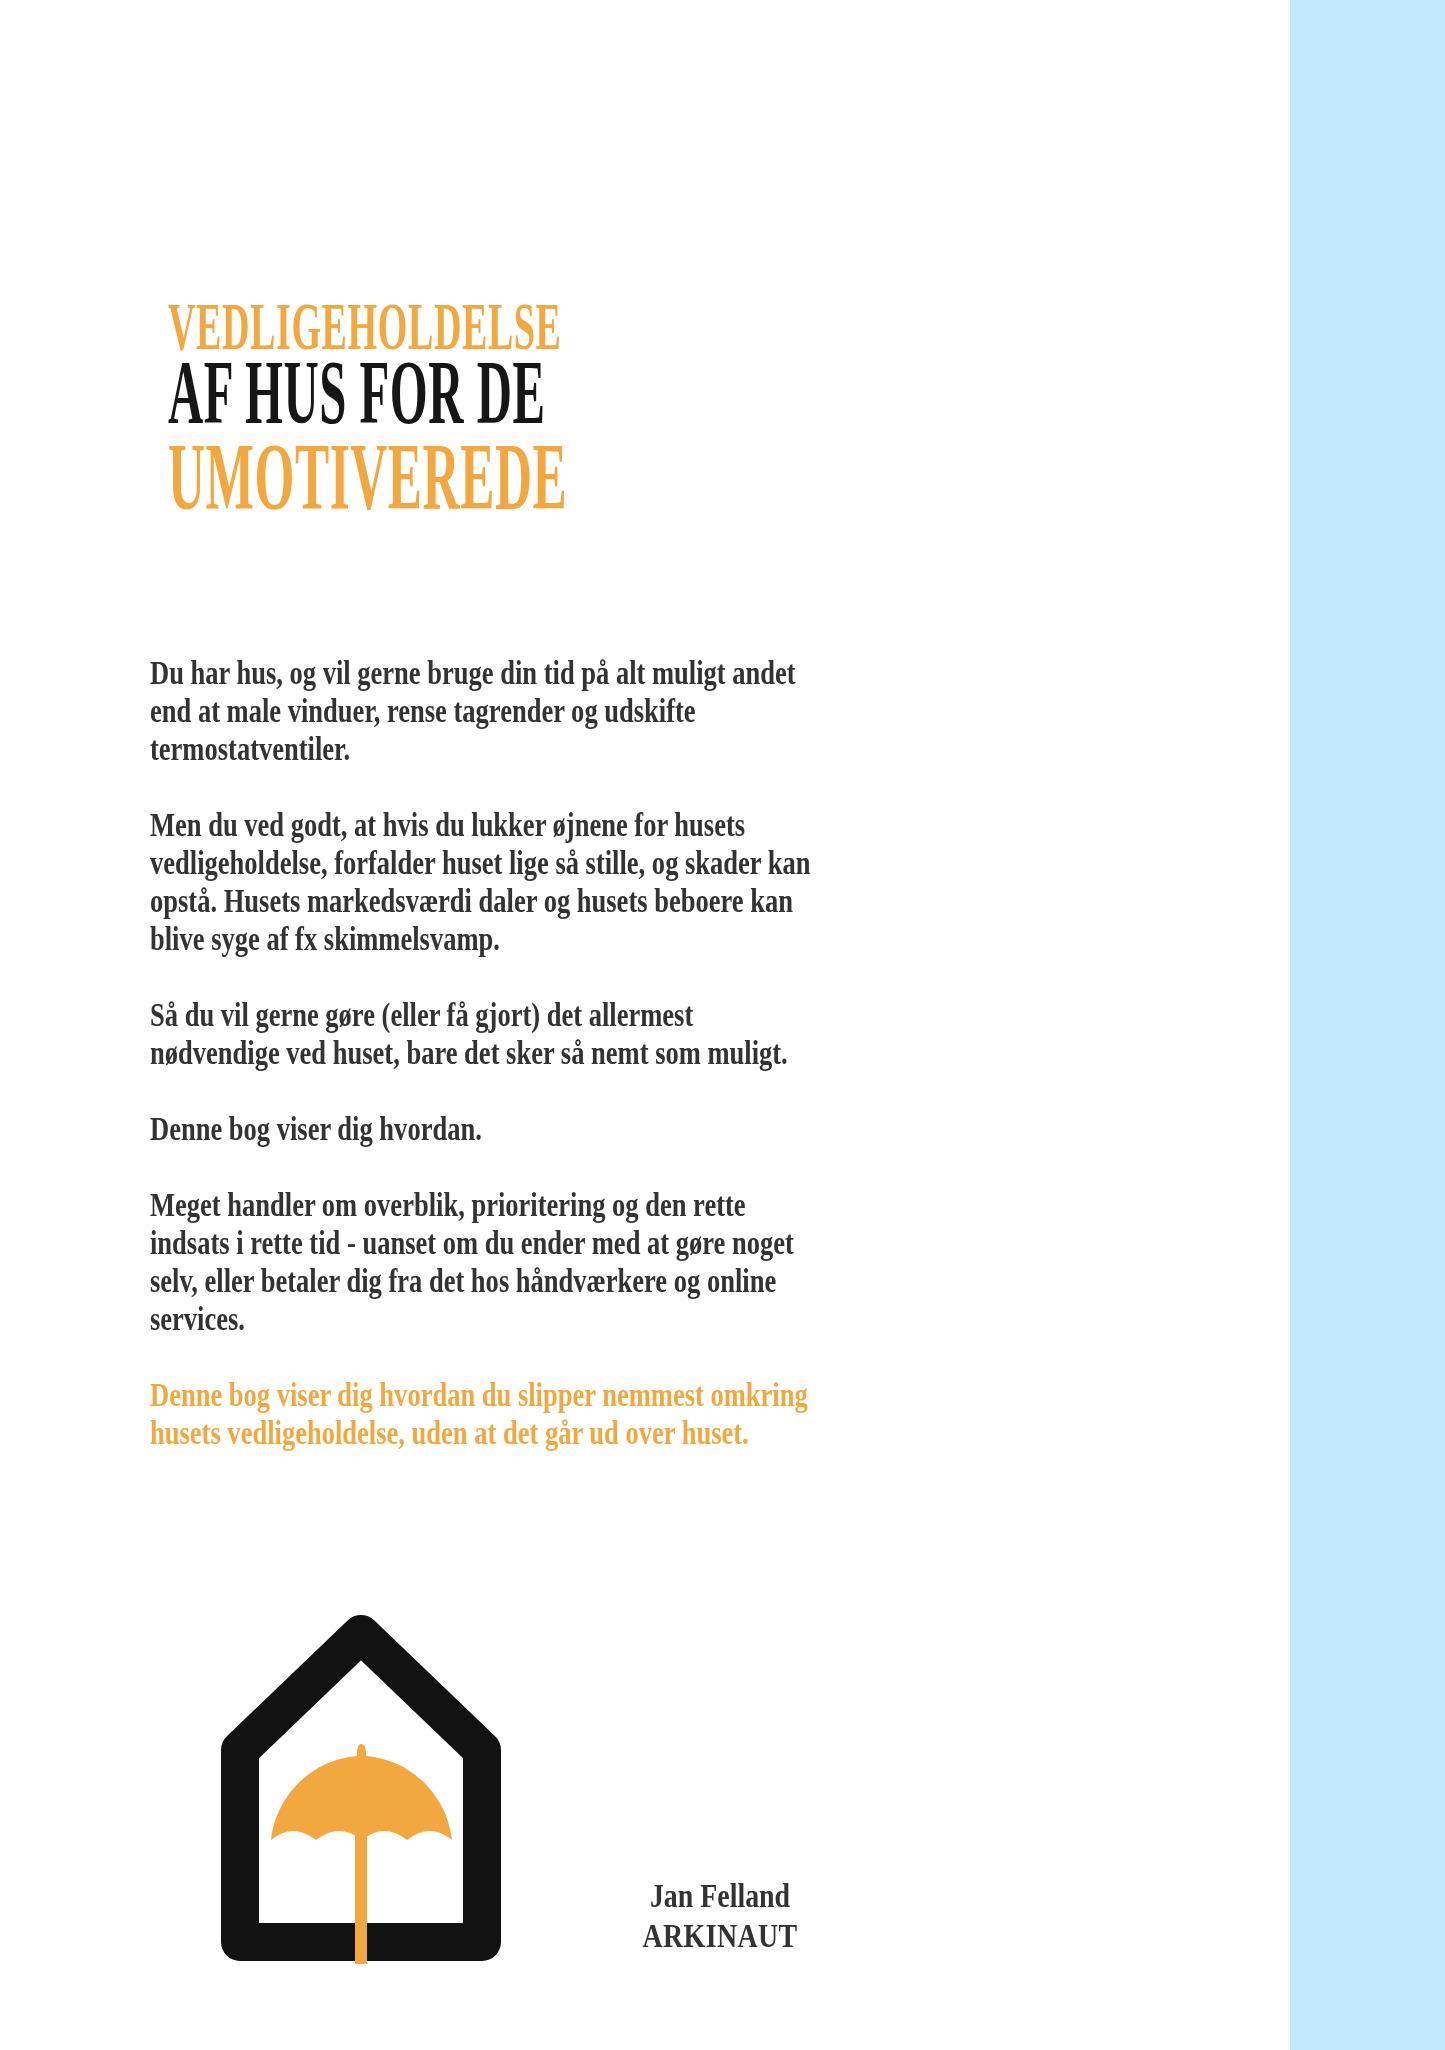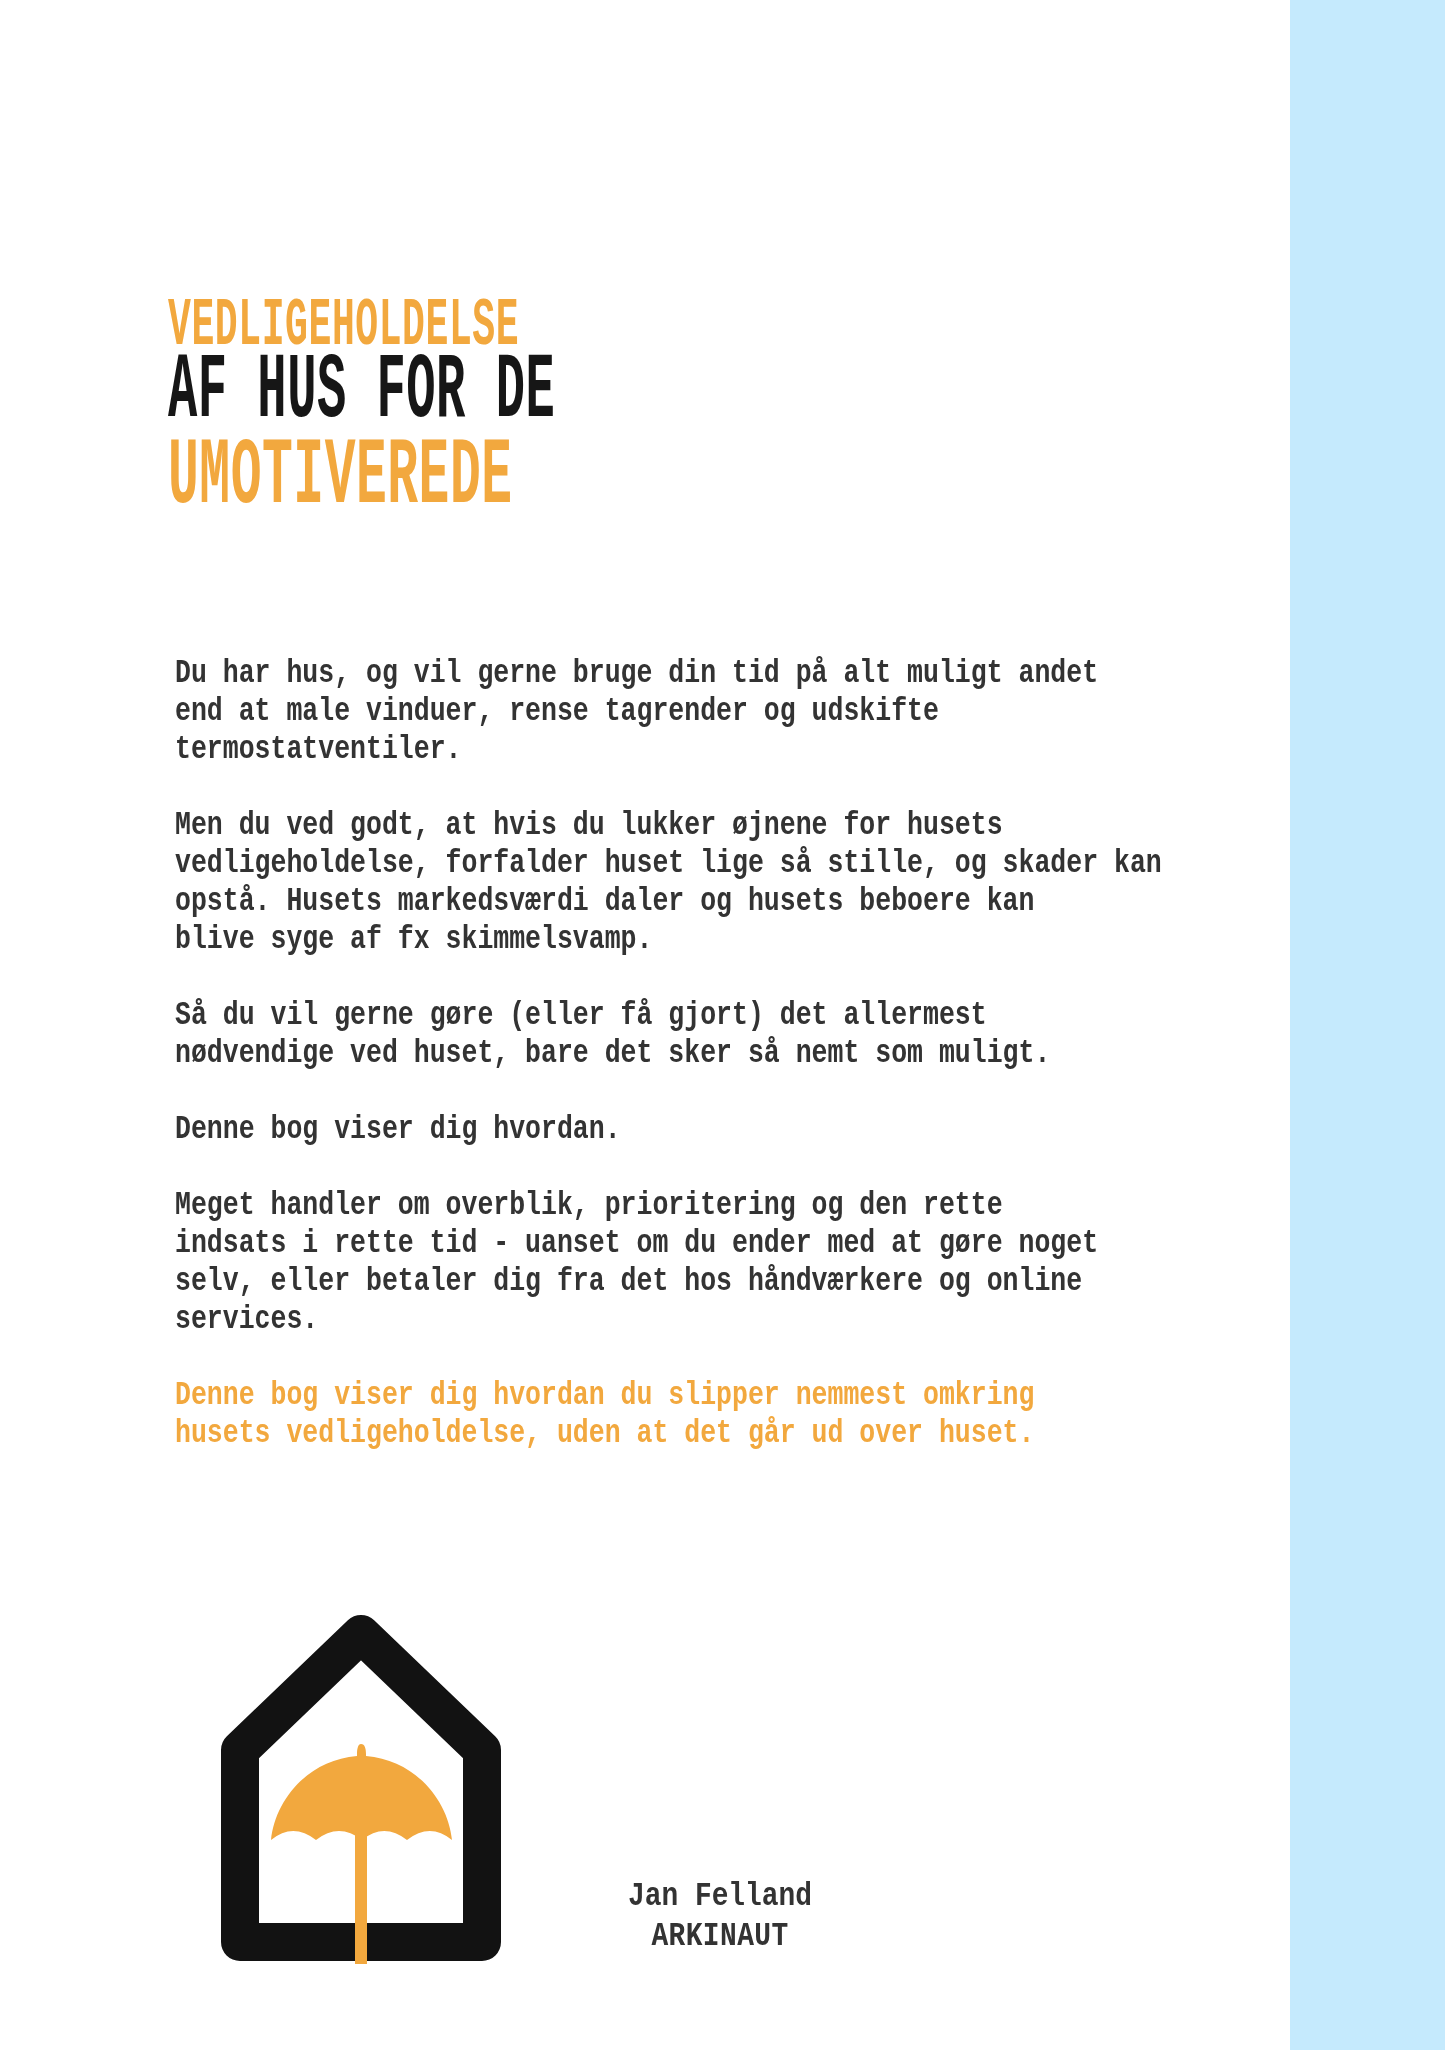--- a/index.html
+++ b/index.html
@@ -1,39 +1,39 @@
 <!DOCTYPE html>
 <html><head>
 <meta charset="utf-8">
 <style>
   html,body{margin:0;padding:0;background:#e8e8e8;}
   .page{
     position:relative;
     width:1445px;height:2050px;
     background:#ffffff;
     overflow:hidden;
-    font-family:Liberation Mono, monospace;
+    font-family:Liberation Serif, serif;
   }
   
   .stripe{
     position:absolute;top:0;right:0;
     width:155px;height:2050px;
   }
   
   .title-block{position:absolute;left:168px;top:0;width:700px;}
   .title-line{
     position:absolute;left:0;
     font-weight:bold;line-height:1;white-space:nowrap;
     transform-origin:left top;letter-spacing:1px;
   }
   .title-line.t0{top:292px;font-size:68px;transform:scaleX(0.56);}
   .title-line.t1{top:346px;font-size:92px;transform:scaleX(0.53);}
   .title-line.t2{top:430px;font-size:95px;transform:scaleX(0.54);}
   
-  .body-copy{position:absolute;left:175px;top:654px;width:1100px;}
+  .body-copy{position:absolute;left:150px;top:654px;width:1100px;}
   .para{margin:0 0 38px 0;transform:scaleX(0.78);transform-origin:left top;}
   .para .line{
     font-weight:bold;font-size:34px;line-height:38px;white-space:nowrap;
   }
   .c-dark{color:#333333;}
   .c-accent{color:#f2a83e;}
   .t-dark{color:#161616;}
   
   .logo{position:absolute;left:220px;top:1612px;width:282px;height:352px;}
   .logo svg{display:block;width:100%;height:100%;}

